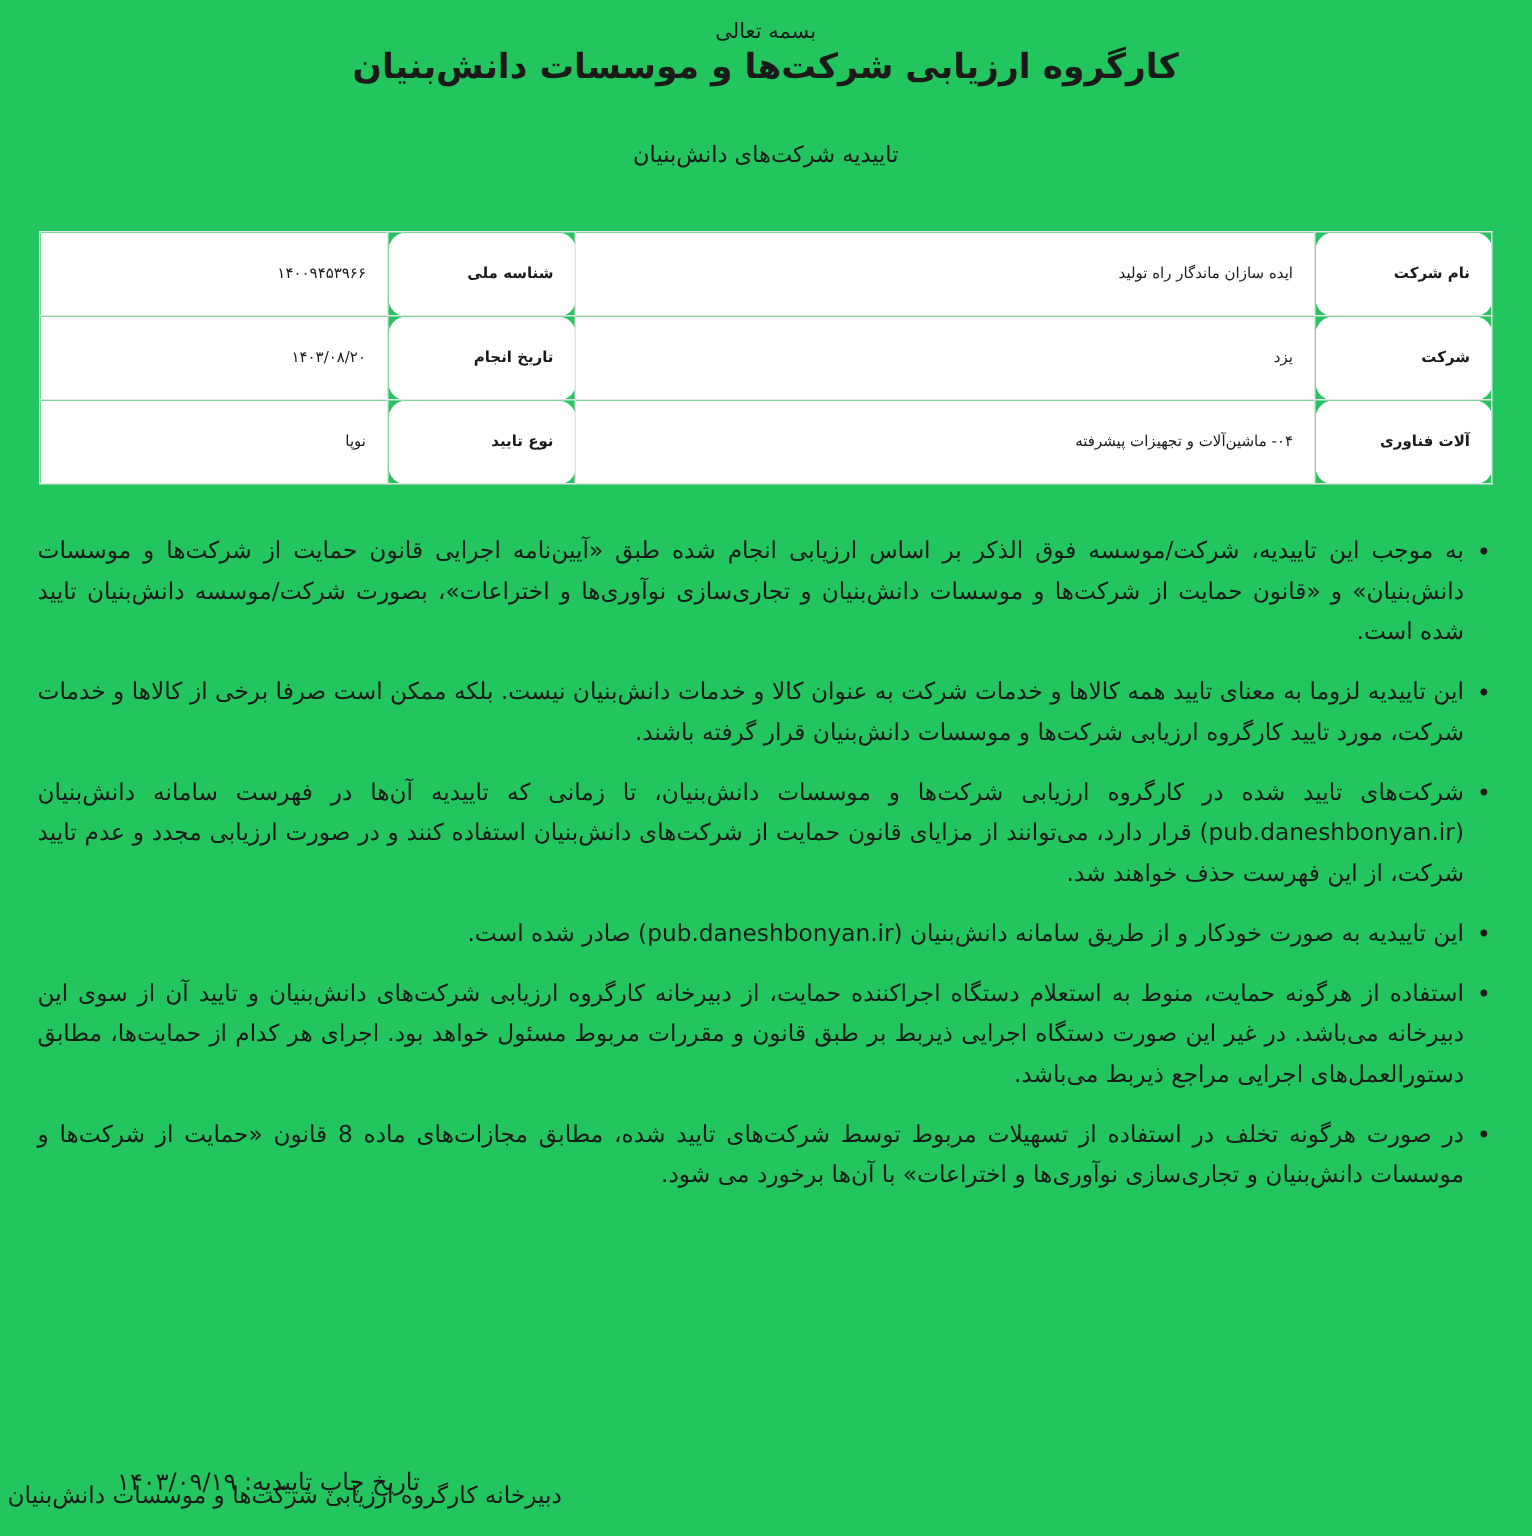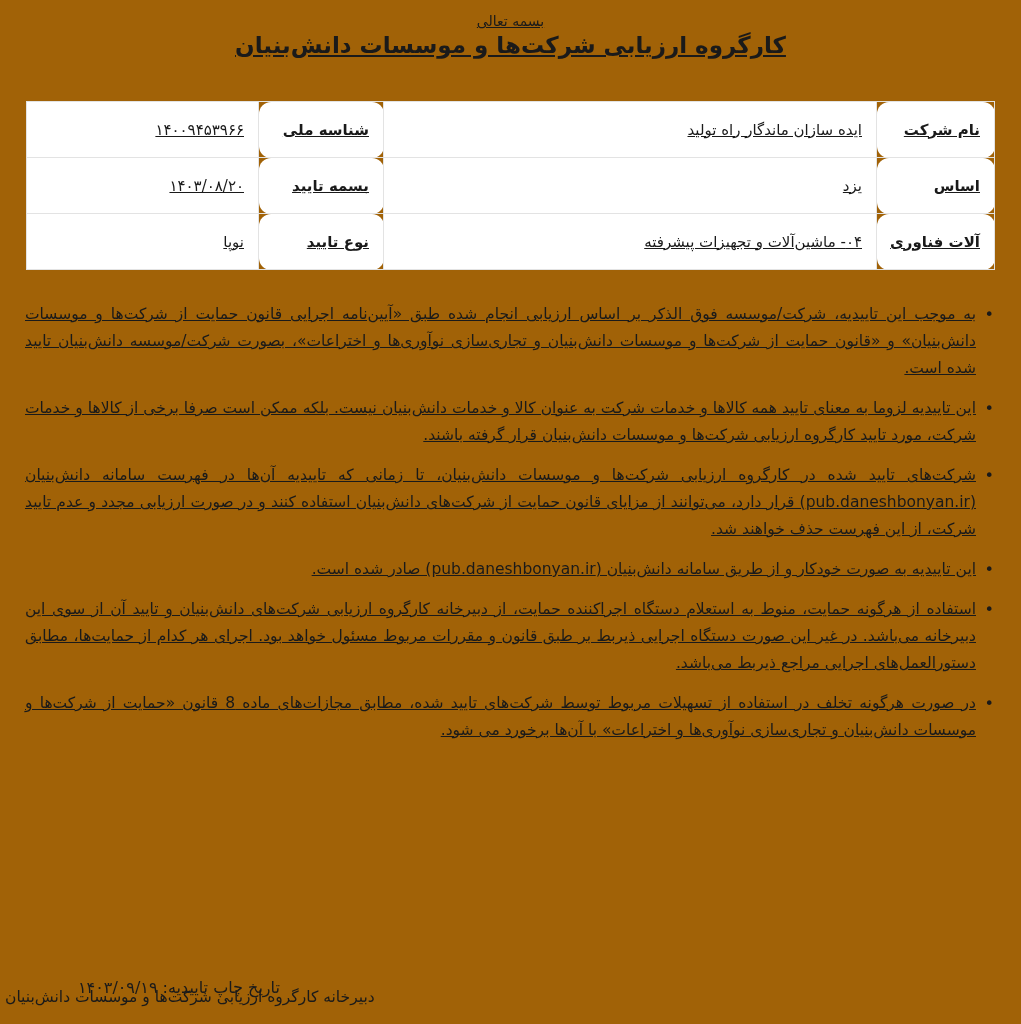--- a/index.html
+++ b/index.html
@@ -7,24 +7,23 @@
   body {
     font-family: "DejaVu Sans", sans-serif;
     color: #1a1a1a;
     -webkit-font-smoothing: antialiased;
   }
   .page {
     position: relative;
     width: 1021px;
     height: 1024px;
     margin: 0 auto;
-    background: #a16207;
+    background: #22c55e;
     direction: rtl;
     overflow: hidden;
-    text-decoration: underline;
   }
   .bismillah {
     padding-top: 12px;
     text-align: center;
     font-size: 14px;
     line-height: 18px;
   }
   .title {
     text-align: center;
     font-size: 23px;
@@ -42,21 +41,21 @@
     margin: 41px auto 0 auto;
     border-collapse: collapse;
     table-layout: fixed;
     direction: rtl;
   }
   table.info-table td {
     border: 1px solid #e3e3e3;
     height: 56px;
     padding: 0 14px;
     vertical-align: middle;
-    font-size: 15px;
+    font-size: 10px;
     text-align: right;
     background: #ffffff;
     white-space: nowrap;
     overflow: hidden;
   }
   table.info-table td.lbl { font-weight: bold; border-radius: 12px; }
   ul.notes {
     list-style: none;
     margin: 31px 25px 0 25px;
     direction: rtl;
@@ -97,39 +96,40 @@
 </style>
 </head>
 <body>
 
 <div class="page">
 
   <div class="bismillah">بسمه تعالی</div>
 
   <h1 class="title">کارگروه ارزیابی شرکت‌ها و موسسات دانش‌بنیان</h1>
 
+  <div class="subtitle">تاییدیه شرکت‌های دانش‌بنیان</div>
 
   <table class="info-table">
     <colgroup>
       <col style="width:118px">
       <col style="width:493px">
       <col style="width:125px">
       <col style="width:232px">
     </colgroup>
     <tbody>
       <tr>
         <td class="lbl">نام شرکت</td>
         <td>ایده سازان ماندگار راه تولید</td>
         <td class="lbl">شناسه ملی</td>
         <td>۱۴۰۰۹۴۵۳۹۶۶</td>
       </tr>
       <tr>
-        <td class="lbl">اساس</td>
+        <td class="lbl">شرکت</td>
         <td>یزد</td>
-        <td class="lbl">بسمه تایید</td>
+        <td class="lbl">تاریخ انجام</td>
         <td>۱۴۰۳/۰۸/۲۰</td>
       </tr>
       <tr>
         <td class="lbl">آلات فناوری</td>
         <td>۰۴- ماشین‌آلات و تجهیزات پیشرفته</td>
         <td class="lbl">نوع تایید</td>
         <td>نوپا</td>
       </tr>
     </tbody>
   </table>

